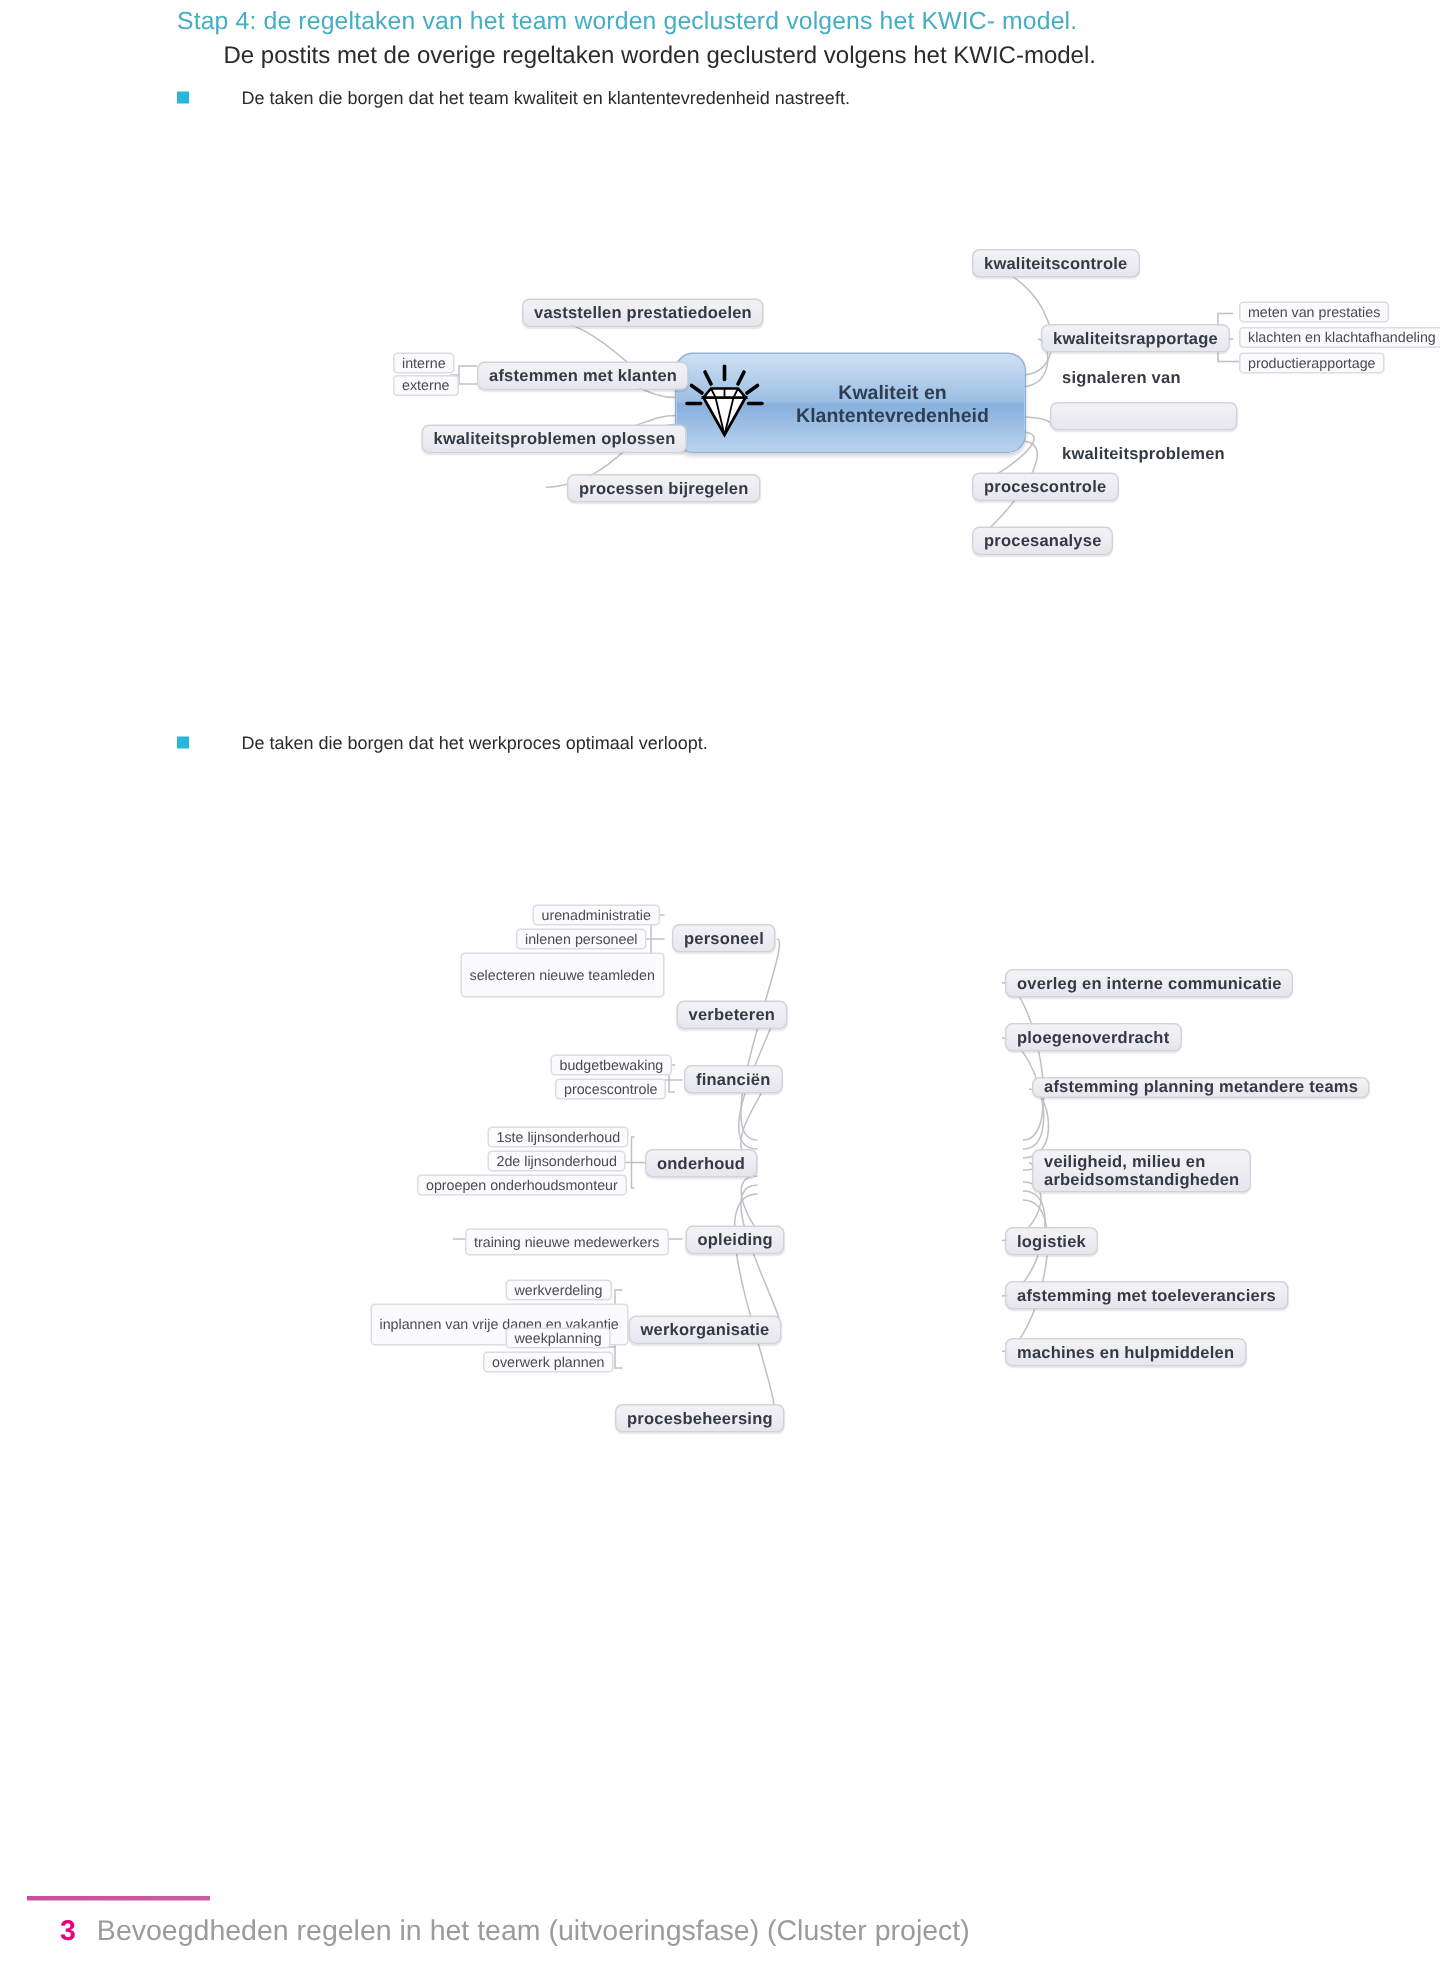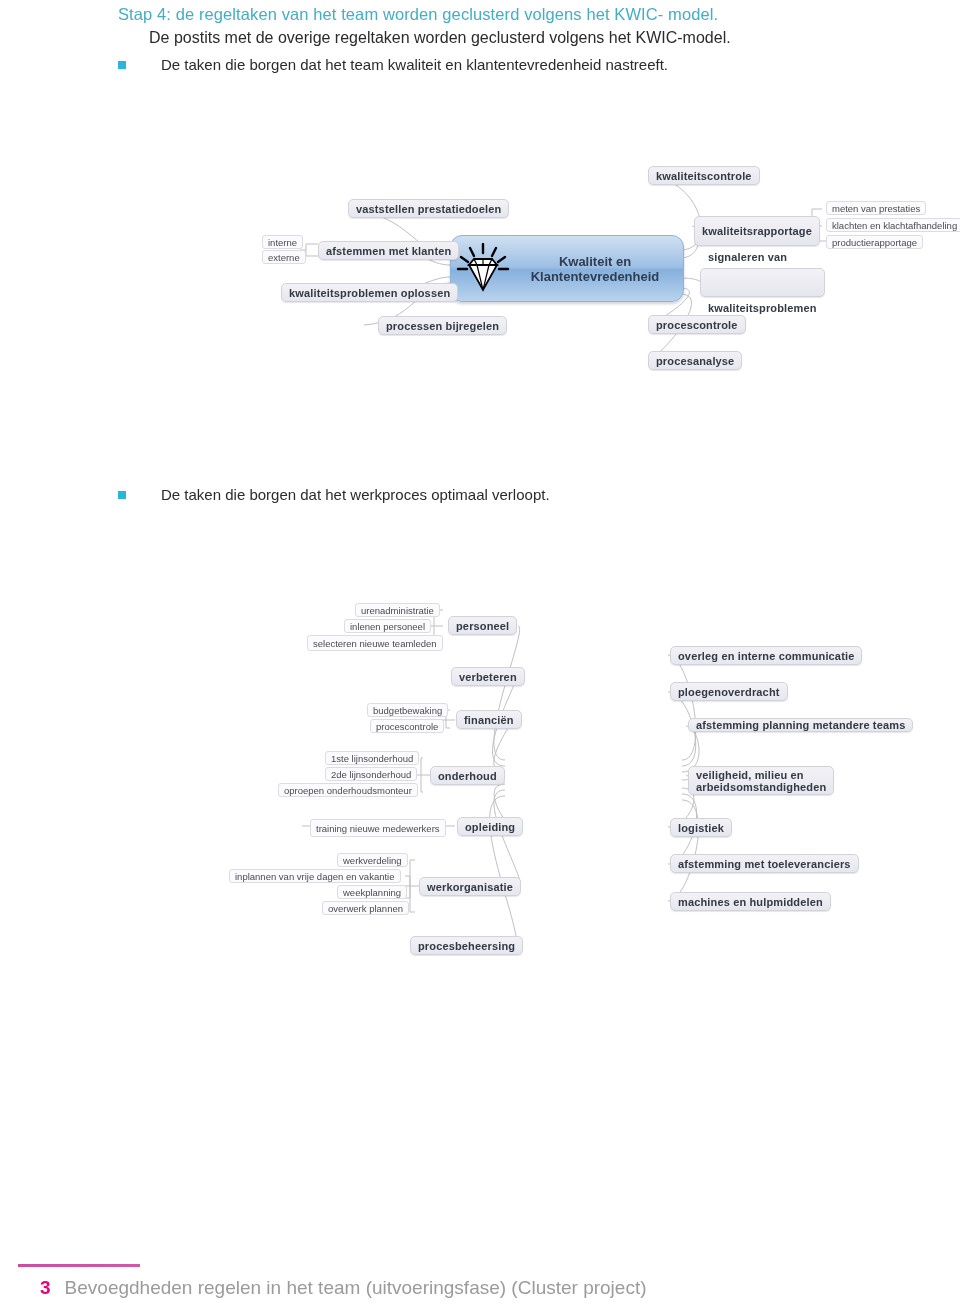--- a/index.html
+++ b/index.html
@@ -17,21 +17,21 @@
   }
   .subline{
     color:#2b2b2b;font-size:16px;line-height:20px;margin-top:4px;
     font-weight:400;white-space:nowrap;margin-left:31px;
   }
   .bullet-row{display:flex;align-items:flex-start;margin-top:7px;}
   .bullet-sq{
     width:8px;height:8px;background:#29B6DA;flex:0 0 8px;
     margin-top:6px;margin-right:35px;
   }
-  .bullet-txt{color:#2b2b2b;font-size:15px;line-height:20px;white-space:nowrap;}
+  .bullet-txt{color:#2b2b2b;font-size:12px;line-height:20px;white-space:nowrap;}
 
   .bullet-row.second{position:absolute;left:118px;top:485px;width:700px;margin:0;}
 
   
   .map{position:absolute;}
   .map svg.links{position:absolute;left:0;top:0;overflow:visible;}
 
   .node{
     position:absolute;box-sizing:border-box;
     display:flex;align-items:center;
@@ -154,27 +154,27 @@
 
   <div class="node n1" style="left:318px;top:241px;height:19px;">afstemmen met klanten</div>
 
   <div class="node n2" style="left:262px;top:235px;height:14px;">interne</div>
   <div class="node n2" style="left:262px;top:250px;height:14px;">externe</div>
 
   <div class="node n1" style="left:281px;top:283px;height:19px;">kwaliteitsproblemen oplossen</div>
 
   <div class="node n1" style="left:378px;top:316px;height:19px;">processen bijregelen</div>
 
-  <div class="node n1" style="left:694px;top:216px;height:30px;">kwaliteitsrapportage</div>
+  <div class="node n1" style="left:694px;top:216px;height:19px;">kwaliteitsrapportage</div>
 
   <div class="node n2" style="left:826px;top:201px;height:14px;">meten van prestaties</div>
   <div class="node n2" style="left:826px;top:218px;height:14px;">klachten en klachtafhandeling</div>
   <div class="node n2" style="left:826px;top:235px;height:14px;">productierapportage</div>
 
-  <div class="node n1 two-line" style="left:700px;top:268px;height:29px;flex-direction:column;align-items:flex-start;justify-content:center;gap:39px;">
+  <div class="node n1 two-line" style="left:700px;top:268px;height:19px;flex-direction:column;align-items:flex-start;justify-content:center;gap:39px;">
     <span>signaleren van</span>
     <span>kwaliteitsproblemen</span>
   </div>
 
   <div class="node n1" style="left:648px;top:315px;height:19px;">procescontrole</div>
 
   <div class="node n1" style="left:648px;top:351px;height:19px;">procesanalyse</div>
 </div>
 
 <div class="map" id="map2" style="left:0;top:560px;width:960px;height:420px;">
@@ -218,39 +218,39 @@
       <path d="M682,228 C706,228 690,267 668,267"></path>
       <path d="M682,234 C712,234 690,304 668,304"></path>
       <path d="M682,240 C716,240 690,341 668,341"></path>
     </g>
   </svg>
 
 
   <div class="node n1" style="left:448px;top:56px;height:19px;">personeel</div>
   <div class="node n2" style="left:355px;top:43px;height:14px;">urenadministratie</div>
   <div class="node n2" style="left:344px;top:59px;height:14px;">inlenen personeel</div>
-  <div class="node n2" style="left:307px;top:75px;height:16px;">selecteren nieuwe teamleden</div>
+  <div class="node n2" style="left:307px;top:75px;height:30px;">selecteren nieuwe teamleden</div>
 
   <div class="node n1" style="left:451px;top:107px;height:19px;">verbeteren</div>
 
   <div class="node n1" style="left:456px;top:150px;height:19px;">financiën</div>
   <div class="node n2" style="left:367px;top:143px;height:14px;">budgetbewaking</div>
   <div class="node n2" style="left:370px;top:159px;height:14px;">procescontrole</div>
 
   <div class="node n1" style="left:430px;top:206px;height:19px;">onderhoud</div>
   <div class="node n2" style="left:325px;top:191px;height:14px;">1ste lijnsonderhoud</div>
   <div class="node n2" style="left:325px;top:207px;height:14px;">2de lijnsonderhoud</div>
   <div class="node n2" style="left:278px;top:223px;height:14px;text-align:center;">oproepen onderhoudsmonteur</div>
 
   <div class="node n1" style="left:457px;top:257px;height:19px;">opleiding</div>
   <div class="node n2" style="left:310px;top:259px;height:18px;">training nieuwe medewerkers</div>
 
   <div class="node n1" style="left:419px;top:317px;height:19px;">werkorganisatie</div>
   <div class="node n2" style="left:337px;top:293px;height:14px;">werkverdeling</div>
-  <div class="node n2" style="left:229px;top:309px;height:14px;">inplannen van vrije dagen en vakantie</div>
+  <div class="node n2" style="left:247px;top:309px;height:28px;">inplannen van vrije dagen en vakantie</div>
   <div class="node n2" style="left:337px;top:325px;height:14px;">weekplanning</div>
   <div class="node n2" style="left:322px;top:341px;height:14px;">overwerk plannen</div>
 
   <div class="node n1" style="left:410px;top:376px;height:19px;">procesbeheersing</div>
 
   <div class="node n1" style="left:670px;top:86px;height:19px;">overleg en interne communicatie</div>
 
   <div class="node n1" style="left:670px;top:122px;height:19px;">ploegenoverdracht</div>
 
   <div class="node n1 two-line" style="left:688px;top:158px;height:14px;flex-direction:row;align-items:flex-start;justify-content:center;">

